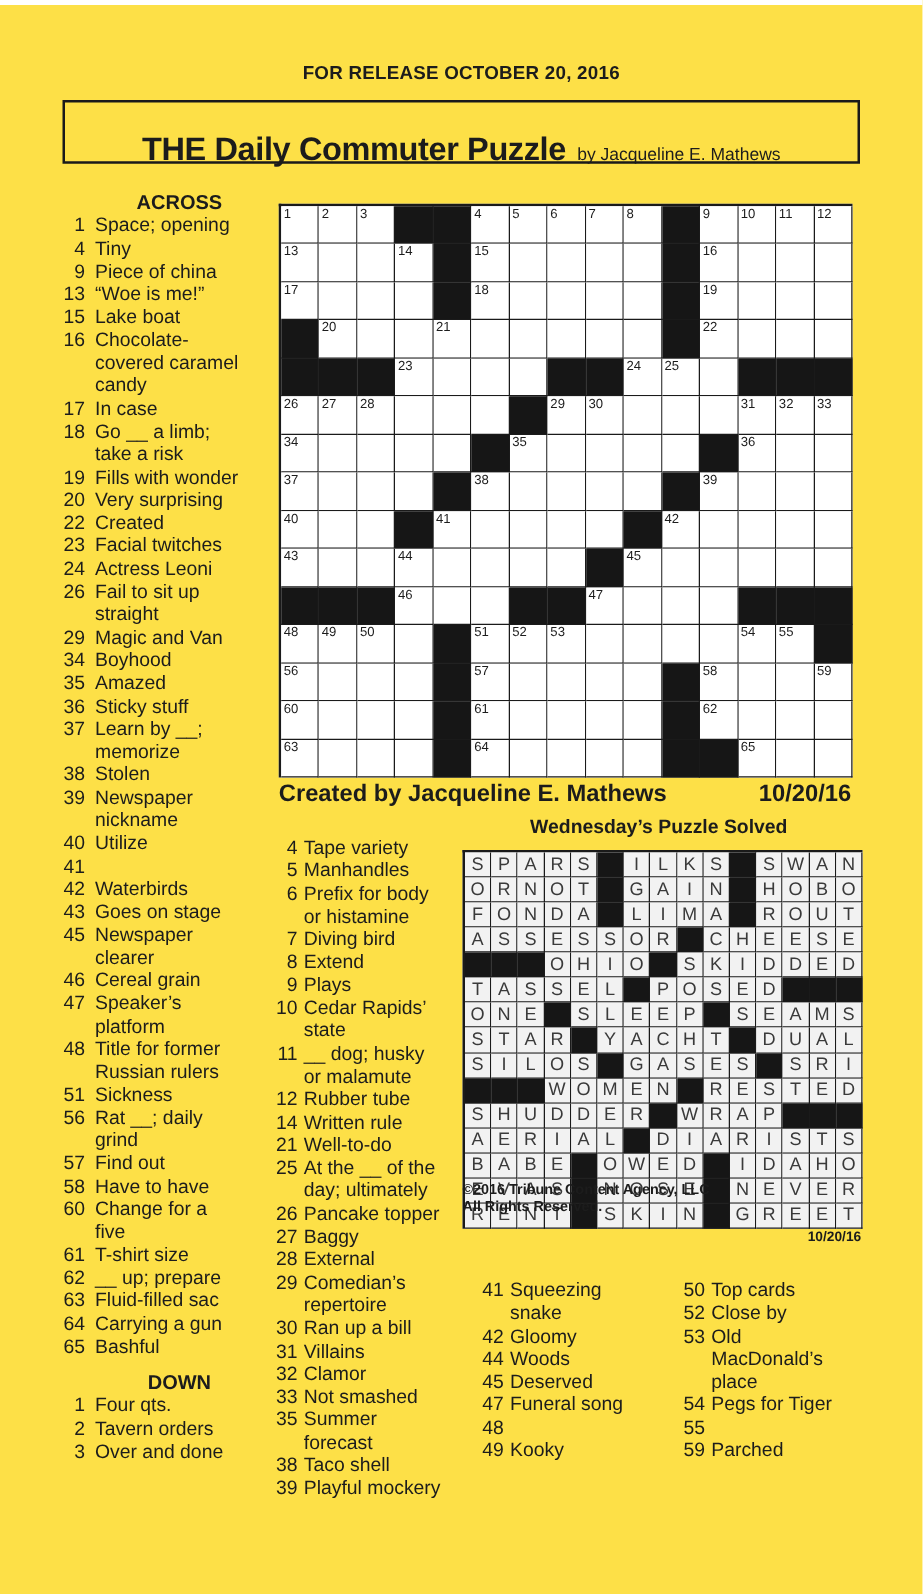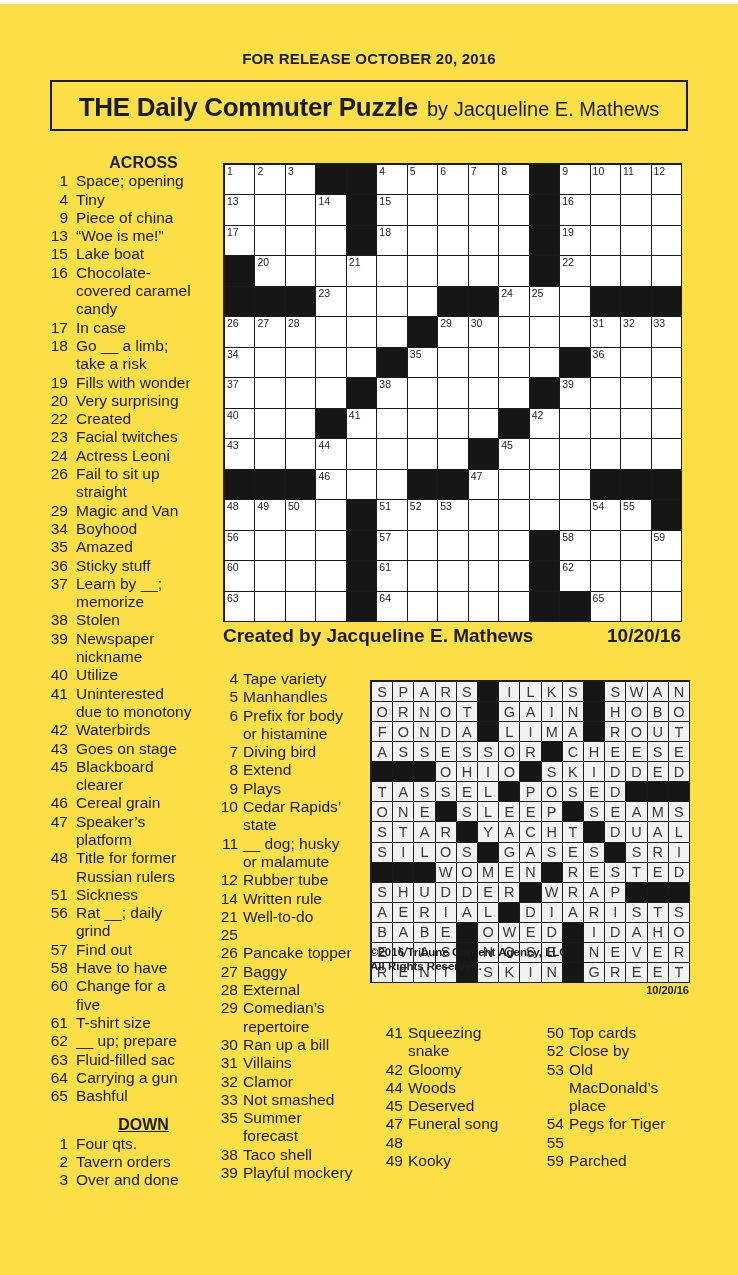--- a/index.html
+++ b/index.html
@@ -5,35 +5,35 @@
   * { margin:0; padding:0; box-sizing:border-box; }
   html,body { background:#fff; }
   .page {
     position:relative; width:738px; height:1275px; background:#fde047;
     font-family:"Liberation Sans","DejaVu Sans",sans-serif; color:#1c1c1c;
     overflow:hidden; margin:4px auto;
   }
   .release { position:absolute; top:46px; left:0; width:738px; text-align:center;
     font-size:15px; font-weight:bold; letter-spacing:.2px; }
   .titlebox { position:absolute; left:50px; top:76px; width:638px; height:51px;
-    border:2px solid #1a1a1a; display:flex; align-items:baseline; justify-content:center; padding-top:10px; }
+    border:2px solid #1a1a1a; display:flex; align-items:baseline; justify-content:center; padding-top:22px; }
   .titlebox .big { font-size:26px; font-weight:bold; letter-spacing:-.3px; }
-  .titlebox .by { font-size:20px; margin-left:9px; }
+  .titlebox .by { font-size:14px; margin-left:9px; }
 
   
   .cluecol { position:absolute; font-size:15.5px; line-height:18.3px; }
   .clue { display:flex; }
   .cnum { flex:0 0 28px; text-align:right; }
   .ctext { margin-left:8px; }
   .clue-head { font-weight:bold; font-size:16px; }
   #col1 { left:40px; top:150px; width:170px; }
   #col1 .clue-head { margin-left:37px;text-align:center; }
   #col1 .ctext { width:116px; }
   #down-a { margin-top:0; }
-  .down-head { margin-top:11px;text-decoration:underline; }
+  .down-head { margin-top:11px; }
   #col2 { left:216px; top:666px; width:150px; }
   #col2 .cnum { flex:0 0 22px; }
   #col2 .ctext { margin-left:5px; width:111px; }
   #col3 { left:375px; top:1020px; width:145px; }
   #col3 .ctext { margin-left:5px; width:105px; }
   #col4 { left:536px; top:1020px; width:150px; }
   #col4 .ctext { margin-left:5px; width:105px; }
 
   
   #main-grid { position:absolute; left:223px; top:159px; width:459px; height:459px;
@@ -162,33 +162,32 @@
         <div class="clue">
           <span class="cnum">39</span>
           <span class="ctext">Newspaper nickname</span>
         </div>
         <div class="clue">
           <span class="cnum">40</span>
           <span class="ctext">Utilize</span>
         </div>
         <div class="clue">
           <span class="cnum">41</span>
-          <span class="ctext">Uninterested due to monotony</span>
         </div>
         <div class="clue">
           <span class="cnum">42</span>
           <span class="ctext">Waterbirds</span>
         </div>
         <div class="clue">
           <span class="cnum">43</span>
           <span class="ctext">Goes on stage</span>
         </div>
         <div class="clue">
           <span class="cnum">45</span>
-          <span class="ctext">Blackboard clearer</span>
+          <span class="ctext">Newspaper clearer</span>
         </div>
         <div class="clue">
           <span class="cnum">46</span>
           <span class="ctext">Cereal grain</span>
         </div>
         <div class="clue">
           <span class="cnum">47</span>
           <span class="ctext">Speaker’s platform</span>
         </div>
         <div class="clue">
@@ -609,20 +608,21 @@
       </div>
       <div class="gcell"></div>
       <div class="gcell"></div>
     </div>
 
   <div class="grid-caption">
     <span>Created by Jacqueline E. Mathews</span>
     <span>10/20/16</span>
   </div>
 
+  <div class="solved-title">Wednesday’s Puzzle Solved</div>
 
   <div id="solved-grid">
       <div class="scell">S</div>
       <div class="scell">P</div>
       <div class="scell">A</div>
       <div class="scell">R</div>
       <div class="scell">S</div>
       <div class="scell black"></div>
       <div class="scell">I</div>
       <div class="scell">L</div>
@@ -891,20 +891,21 @@
       <div class="clue">
         <span class="cnum">14</span>
         <span class="ctext">Written rule</span>
       </div>
       <div class="clue">
         <span class="cnum">21</span>
         <span class="ctext">Well-to-do</span>
       </div>
       <div class="clue">
         <span class="cnum">25</span>
+        <span class="ctext">At the __ of the day; ultimately</span>
       </div>
       <div class="clue">
         <span class="cnum">26</span>
         <span class="ctext">Pancake topper</span>
       </div>
       <div class="clue">
         <span class="cnum">27</span>
         <span class="ctext">Baggy</span>
       </div>
       <div class="clue">

